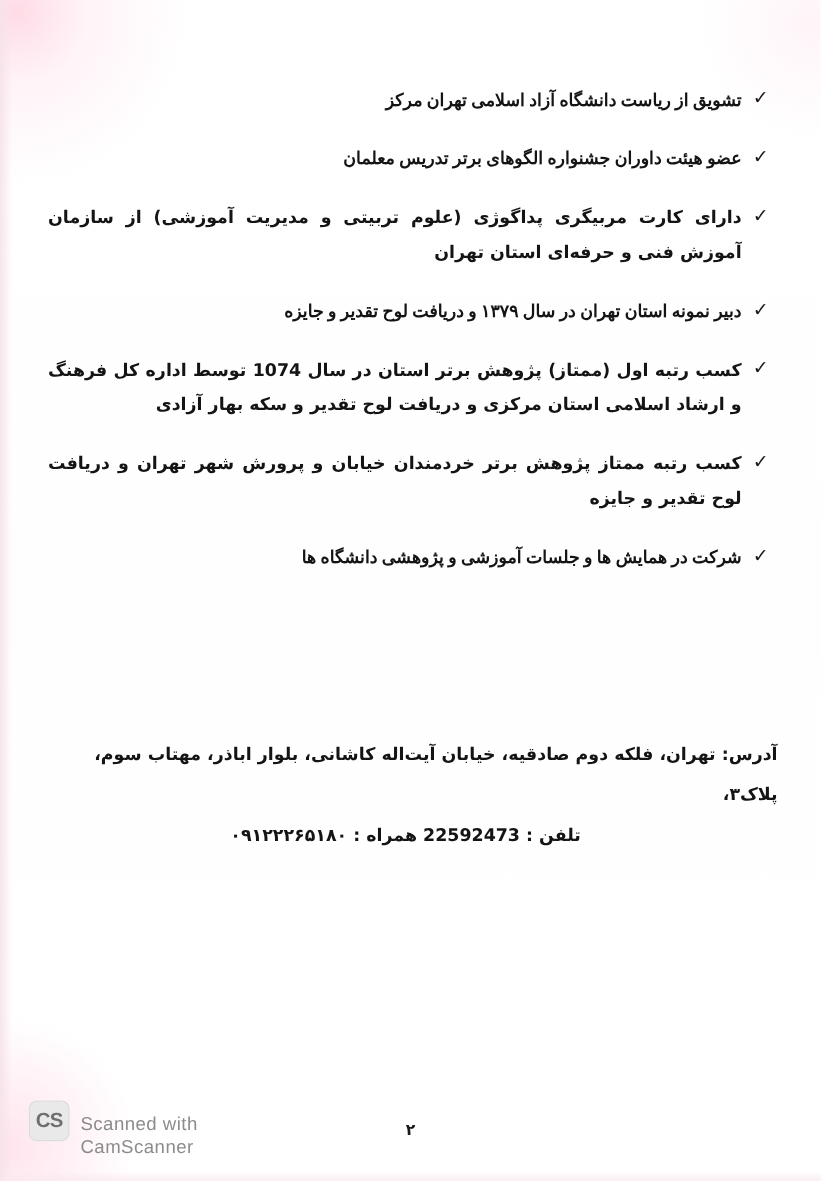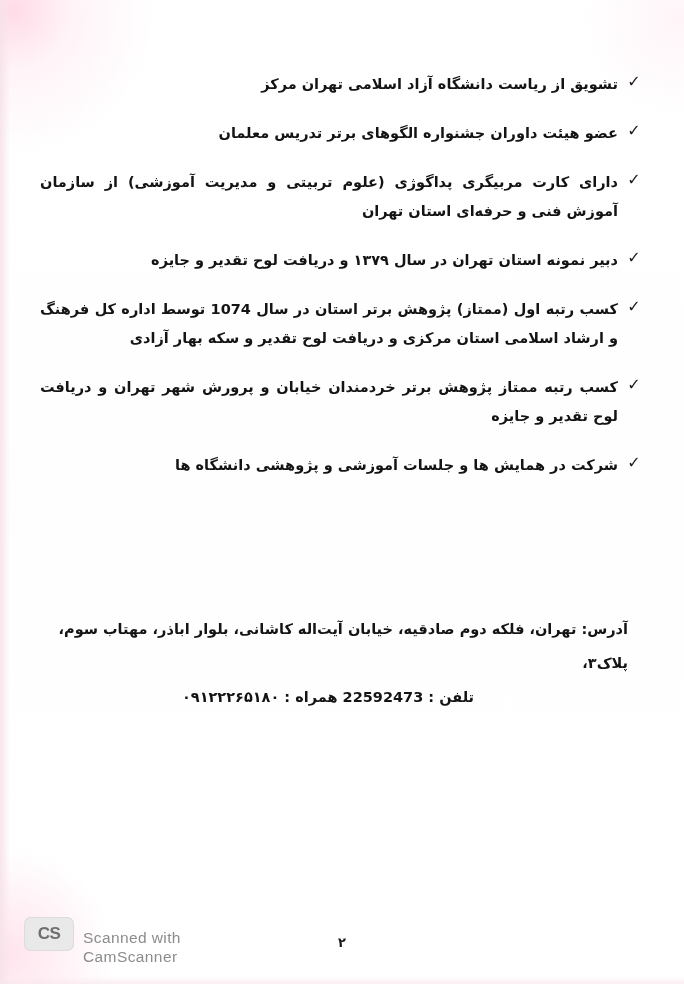--- a/index.html
+++ b/index.html
@@ -81,26 +81,27 @@
     font-size: 14.5px;
     line-height: 2.0;
     color: #141414;
     letter-spacing: 0px;
     direction: rtl;
   }
 
   
   li.short .item-text {
     text-align: right;
+    font-family: Liberation Serif, serif;
   }
 
   .address-block {
     position: absolute;
     top: 612px;
-    right: 56px;
+    right: 36px;
     left: 48px;
     direction: rtl;
   }
 
   .address-line {
     font-family: "DejaVu Sans", sans-serif;
     font-weight: bold;
     font-size: 14.5px;
     line-height: 2.35;
     color: #141414;
@@ -125,21 +126,21 @@
   .watermark {
     position: absolute;
     left: 24px;
     bottom: 18px;
     display: flex;
     flex-direction: row;
     align-items: center;
     direction: ltr;
   }
   .cs-badge {
-    width: 50px;
+    width: 34px;
     height: 34px;
     border-radius: 7px;
     background: #e9e9e9;
     color: #6f6f6f;
     font-family: "Liberation Sans", sans-serif;
     font-weight: bold;
     font-size: 17px;
     display: flex;
     align-items: center;
     justify-content: center;

